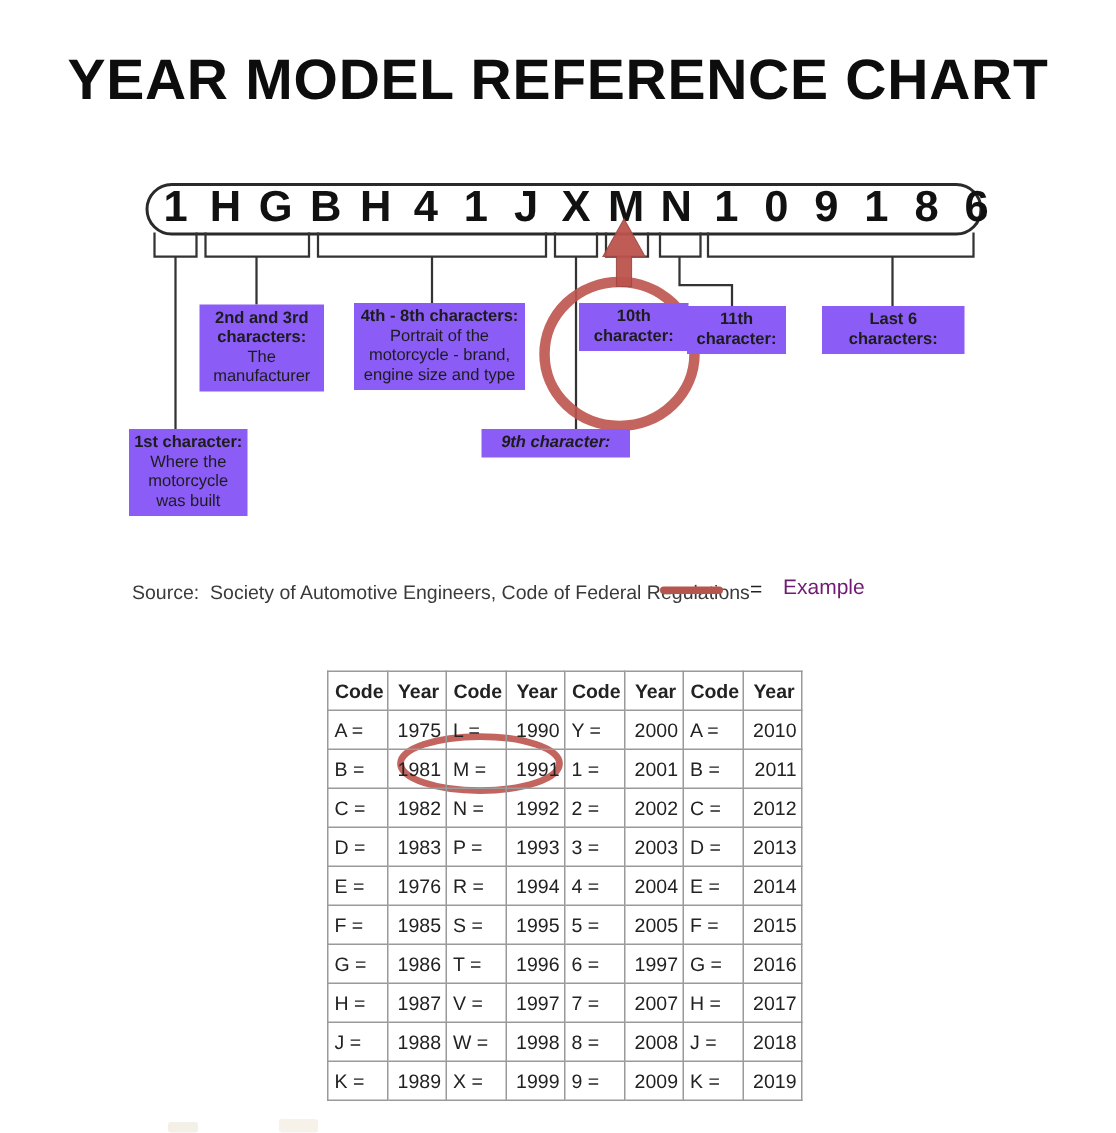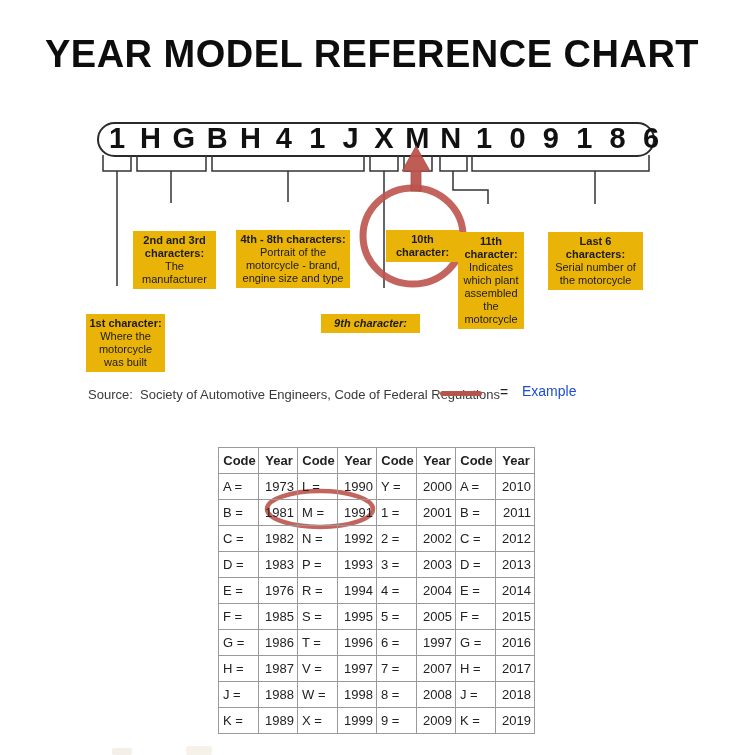--- a/index.html
+++ b/index.html
@@ -16,36 +16,36 @@
     border:2px solid #2a2a2a;border-radius:18px;background:#fff;}
   .vin-char{position:absolute;top:123px;transform:translateX(-50%);
     font-size:29px;line-height:31px;font-weight:bold;color:#111;white-space:pre;}
 
   
   .overlay{position:absolute;left:0;top:0;width:744px;height:755px;pointer-events:none;}
   .bracket{stroke:#333;stroke-width:1.5;fill:none;}
   .red{stroke:#bd544d;fill:none;}
 
   
-  .callout{position:absolute;background:#eab308;text-align:center;
-    font-size:11px;line-height:13px;padding:3px 2px;color:#1c1c1c;margin-top:28px;}
+  .callout{position:absolute;background:#8b5cf6;text-align:center;
+    font-size:11px;line-height:13px;padding:3px 2px;color:#1c1c1c;}
   .callout-title{font-weight:bold;}
   .c1{left:86px; top:286px;width:75px;}
   .c2{left:133px;top:203px;width:79px;}
   .c3{left:236px;top:202px;width:110px;}
   .c4{left:321px;top:286px;width:95px;font-style:italic;}
   .c5{left:386px;top:202px;width:69px;}
   .c6{left:458px;top:204px;width:62px;}
   .c7{left:548px;top:204px;width:91px;}
 
   
   .source-line{position:absolute;left:88px;top:387px;font-size:13px;color:#3a3a3a;white-space:pre;}
   .legend-line{position:absolute;left:440px;top:391px;width:42px;height:5px;border-radius:3px;background:#b6544e;}
   .legend-eq{position:absolute;left:500px;top:384px;font-size:14px;color:#222;}
-  .legend-example{position:absolute;left:522px;top:383px;font-size:14px;color:#1d4ed8;}
+  .legend-example{position:absolute;left:522px;top:383px;font-size:14px;color:#701a75;}
 
   
   .table-wrap{position:absolute;left:218px;top:447px;}
   table{border-collapse:collapse;font-size:13px;color:#222;}
   th,td{border:1px solid #9a9a9a;width:34px;height:23px;box-sizing:content-box;}
   th{font-weight:bold;text-align:center;padding:1px 1px 1px 3px;}
   td.code{text-align:left;padding-left:4px;}
   td.year{text-align:right;padding-right:3px;}
 
   
@@ -114,25 +114,23 @@
     <div class="callout-body">Portrait of the motorcycle - brand, engine size and type</div>
   </div>
   <div class="callout c4">
     <div class="callout-title">9th character:</div>
   </div>
   <div class="callout c5">
     <div class="callout-title">10th character:</div>
   </div>
   <div class="callout c6">
     <div class="callout-title">11th character:</div>
-    <div class="callout-body">Indicates which plant assembled the motorcycle</div>
   </div>
   <div class="callout c7">
     <div class="callout-title">Last 6 characters:</div>
-    <div class="callout-body">Serial number of the motorcycle</div>
   </div>
 
   <div class="source-line">Source:  Society of Automotive Engineers, Code of Federal Regulations</div>
   <div class="legend-line"></div>
   <div class="legend-eq">=</div>
   <div class="legend-example">Example</div>
 
   <div class="table-wrap">
     <table id="year-table">
       <thead id="year-table-head">
@@ -143,21 +141,21 @@
             <th>Year</th>
             <th>Code</th>
             <th>Year</th>
             <th>Code</th>
             <th>Year</th>
           </tr>
         </thead>
       <tbody id="year-table-body">
           <tr>
             <td class="code">A =</td>
-            <td class="year">1973</td>
+            <td class="year">1975</td>
             <td class="code">L =</td>
             <td class="year">1990</td>
             <td class="code">Y =</td>
             <td class="year">2000</td>
             <td class="code">A =</td>
             <td class="year">2010</td>
           </tr>
           <tr>
             <td class="code">B =</td>
             <td class="year">1981</td>

